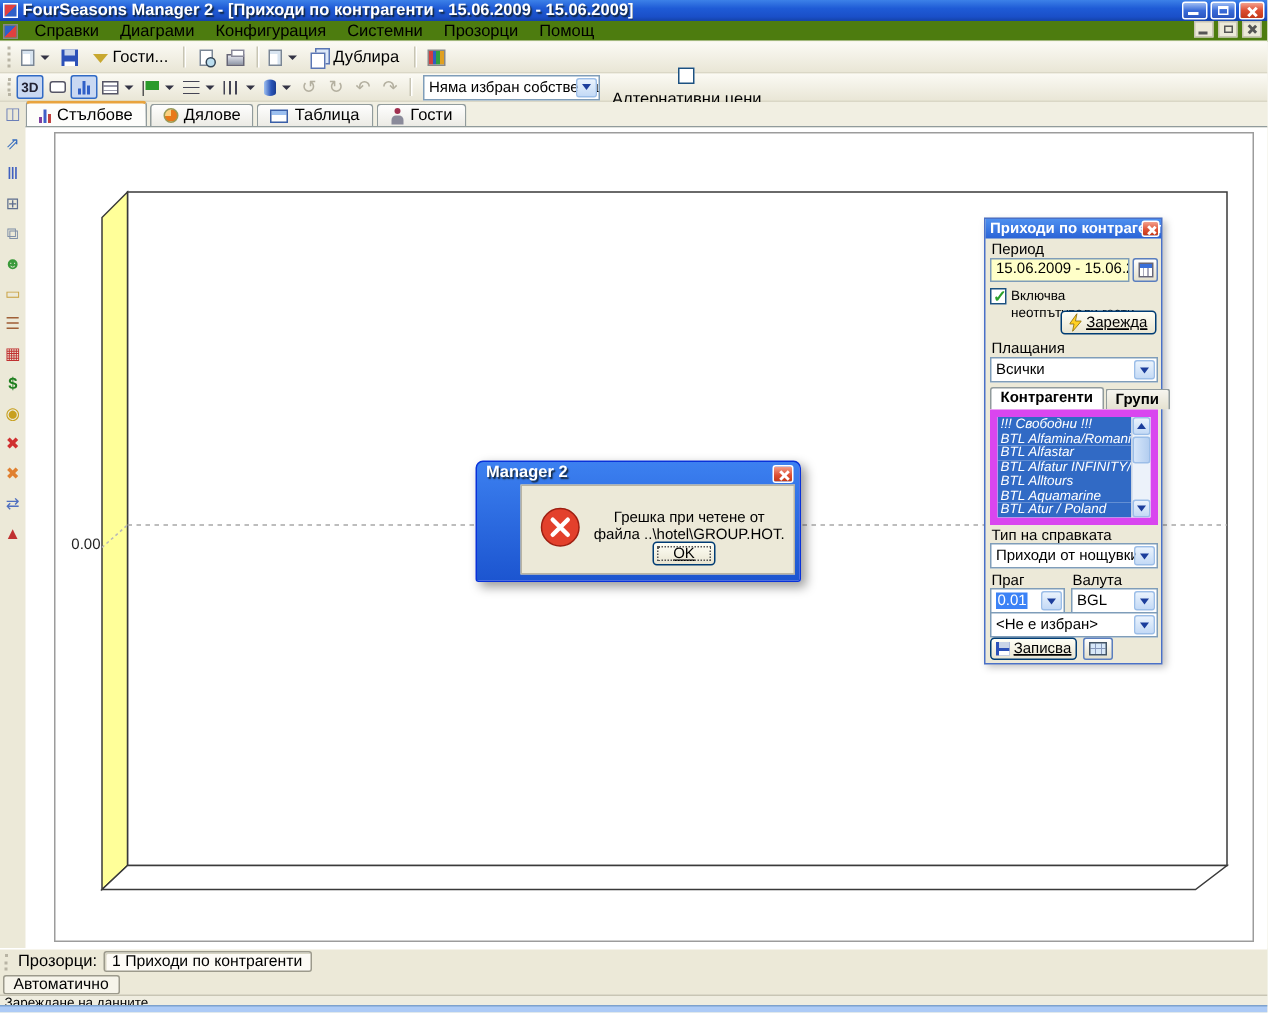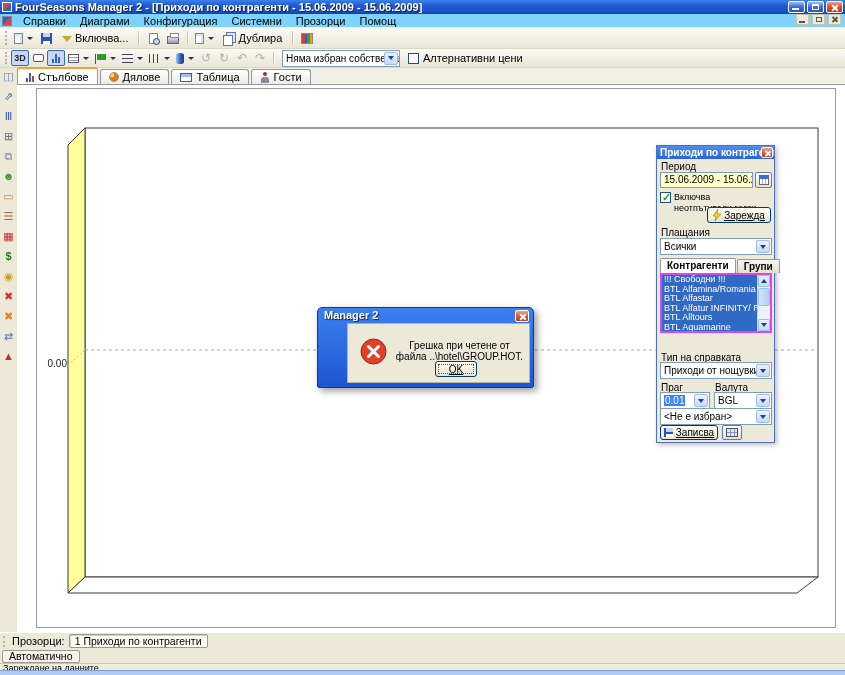--- a/index.html
+++ b/index.html
@@ -17,21 +17,21 @@
   .winbtns { position:absolute; right:2px; top:1px; display:flex; gap:2px; }
   .wb { width:17px; height:12px; border-radius:2px; border:1px solid #fff; position:relative; }
   .wb-min,.wb-res { background:linear-gradient(#9CBCF4,#3A6CD8 50%,#2A55C0); }
   .wb-close { background:linear-gradient(#F4A08C,#DD4E32 50%,#C23818); }
   .wb-min i { position:absolute; left:3px; bottom:2px; width:7px; height:2px; background:#fff; }
   .wb-res i { position:absolute; left:4px; top:2px; width:7px; height:6px; border:1px solid #fff; border-top-width:2px; }
   .xbar { position:absolute; left:7px; top:2px; width:2px; height:8px; background:#fff; }
   .x1 { transform:rotate(45deg); } .x2 { transform:rotate(-45deg); }
 
   
-  .menubar { position:absolute; left:0; top:14px; width:845px; height:14px; background:#7dd3fc;
+  .menubar { position:absolute; left:0; top:14px; width:845px; height:14px; background:#4d7c0f;
     display:flex; align-items:center; border-bottom:1px solid #F6F4EA; }
   .menubar .applogo2 { width:10px; height:10px; margin:0 4px 0 2px;
     background:linear-gradient(135deg,#3060C8 0 50%,#E04040 50%); border:1px solid #888; }
   .menu-item { padding:0 7px; height:14px; line-height:14px; }
   .mdi-ctrls { position:absolute; right:4px; top:0; display:flex; gap:3px; }
   .mdi { width:13px; height:11px; position:relative; background:#ECE9D8; border:1px solid #C8C5B4; }
   .mdi-min i { position:absolute; left:2px; bottom:1px; width:6px; height:2px; background:#555; }
   .mdi-res i { position:absolute; left:3px; top:2px; width:6px; height:5px; border:1px solid #555; }
   .mdi .xbar { left:5px; top:1px; width:1.5px; height:7px; background:#555; }
 
@@ -84,21 +84,21 @@
   .ic-cyl { width:8px; height:11px; background:linear-gradient(90deg,#9FC0F0,#2A55B8 60%,#1A3C90); border-radius:4px/2px; }
   .rot { font-size:12px; line-height:12px; }
 
   .tb-combo { width:118px; height:17px; background:#fff; border:1px solid #7F9DB9; position:relative;
     font-size:10px; line-height:15px; padding-left:3px; margin-left:4px; white-space:nowrap; overflow:hidden; }
   .dd { position:absolute; right:1px; top:1px; bottom:1px; width:14px; border-radius:2px;
     background:linear-gradient(#EAF3FD,#C4DAF6); border:1px solid #9CBEE8;
     display:flex; align-items:center; justify-content:center; }
   .dd i { width:0; height:0; border-left:3px solid transparent; border-right:3px solid transparent; border-top:4px solid #1C3E9C; }
   .cb { width:11px; height:11px; background:#fff; border:1px solid #1C5180; display:inline-block; flex:none; }
-  .tb-check { display:flex; align-items:center; gap:4px; margin-left:8px; }
+  .tb-check { display:flex; align-items:center; gap:4px; margin-left:8px;flex-direction:column; }
 
   
   .tabstrip { position:absolute; left:17px; top:68px; width:828px; height:17px; background:#F1EFE2;
     display:flex; align-items:flex-end; border-bottom:1px solid #919B9C; }
   .vtab { display:flex; align-items:center; gap:4px; padding:0 8px; height:15px;
     border:1px solid #919B9C; border-bottom:none; border-radius:3px 3px 0 0; margin-right:2px;
     background:linear-gradient(#FEFEFE,#ECEBE5); font-size:11px; }
   .vtab.active { height:17px; background:#FDFDFB; position:relative; z-index:2; border-top:2px solid #E8A33D; }
   .ic-pie { width:10px; height:10px; border-radius:50%; border:1px solid #995;
     background:conic-gradient(#E87818 0 265deg,#FAD080 265deg); }
@@ -140,22 +140,22 @@
   .xpbtn { border:1px solid #003C74; border-radius:3px; background:linear-gradient(#FFFFF6,#E9E5D2);
     display:flex; align-items:center; justify-content:center; gap:3px; font-size:10px;text-decoration:underline; }
   .loadbtn { position:absolute; right:3px; top:61px; width:64px; height:16px; }
   .ulabel { text-decoration:underline; }
   .pcombo { position:absolute; background:#fff; border:1px solid #7F9DB9; height:17px; font-size:10px;
     line-height:15px; padding-left:3px; white-space:nowrap; overflow:hidden; }
   .ptabs { position:absolute; left:3px; top:112px; display:flex; align-items:flex-end;font-weight:bold; }
   .ptab { height:14px; padding:0 6px; font-size:10px; line-height:14px; border:1px solid #919B9C;
     border-bottom:none; border-radius:2px 2px 0 0; background:linear-gradient(#F6F5EF,#E4E1D0); margin-right:1px; }
   .ptab.active { height:15px; background:#fff; }
-  .plist { position:absolute; left:3px; top:127px; width:112px; height:60px; background:#fff;
-    border:2px solid #d946ef; overflow:hidden; }
+  .plist { position:absolute; left:3px; top:127px; width:112px; height:77px; background:#fff;
+    border:5px solid #d946ef; overflow:hidden;font-style:italic; }
   .plist-rows { position:absolute; left:0; top:0; right:13px; bottom:0; overflow:hidden; }
   .lrow { height:9.5px; line-height:9.5px; font-size:9px; color:#fff; background:#316AC5;
     padding-left:2px; white-space:nowrap; overflow:hidden; }
   .vsb { position:absolute; right:0; top:0; width:13px; bottom:0; background:#ECF2FA; border-left:1px solid #C8D4E4; }
   .sbbtn { position:absolute; left:0; width:12px; height:12px; border:1px solid #9CBEE8; border-radius:2px;
     background:linear-gradient(#EAF3FD,#C4DAF6); display:flex; align-items:center; justify-content:center; }
   .sbup { top:0; } .sbdn { bottom:0; }
   .tri-up { width:0; height:0; border-left:3px solid transparent; border-right:3px solid transparent; border-bottom:4px solid #1C3E9C; }
   .tri-dn { width:0; height:0; border-left:3px solid transparent; border-right:3px solid transparent; border-top:4px solid #1C3E9C; }
   .sbthumb { position:absolute; left:0; top:13px; width:12px; height:18px; border:1px solid #9CBEE8; border-radius:2px;
@@ -241,21 +241,21 @@
   <span class="grip"></span>
   <span class="tbtn">
       <span class="ic ic-page"></span>
       <span class="ddarrow"></span>
     </span>
   <span class="tbtn">
       <span class="ic ic-save"></span>
     </span>
   <span class="tbtn labeled">
       <span class="ic ic-funnel"></span>
-      <span>Включва...</span>
+      <span>Гости...</span>
     </span>
   <span class="tsep"></span>
   <span class="tbtn">
       <span class="ic ic-preview"></span>
     </span>
   <span class="tbtn">
       <span class="ic ic-printer"></span>
     </span>
   <span class="tsep"></span>
   <span class="tbtn">

